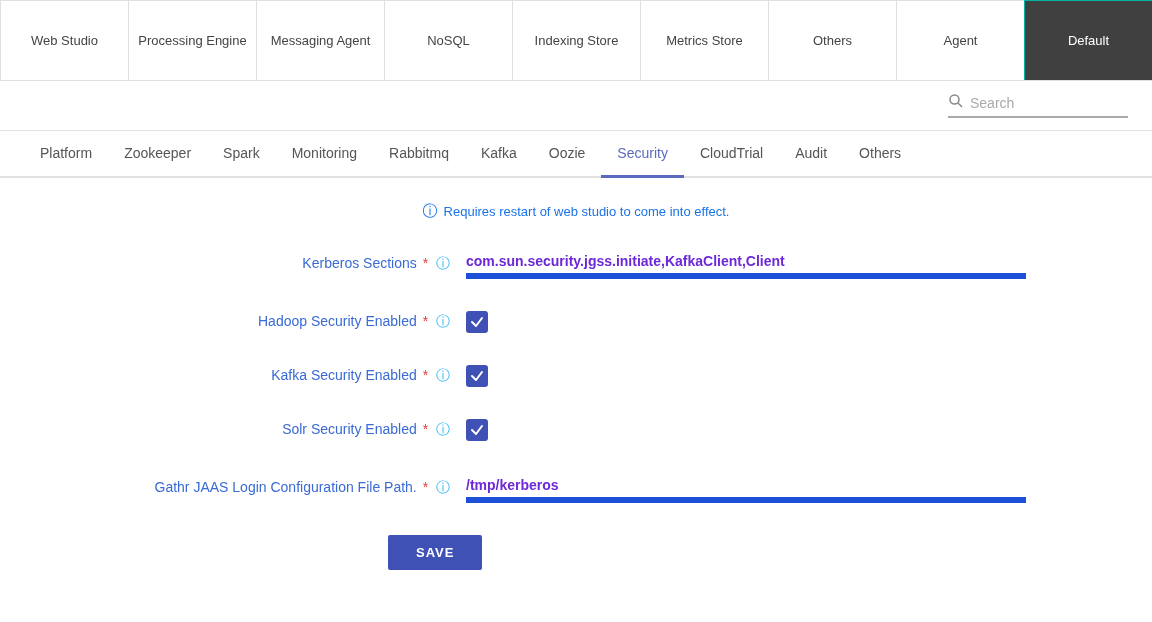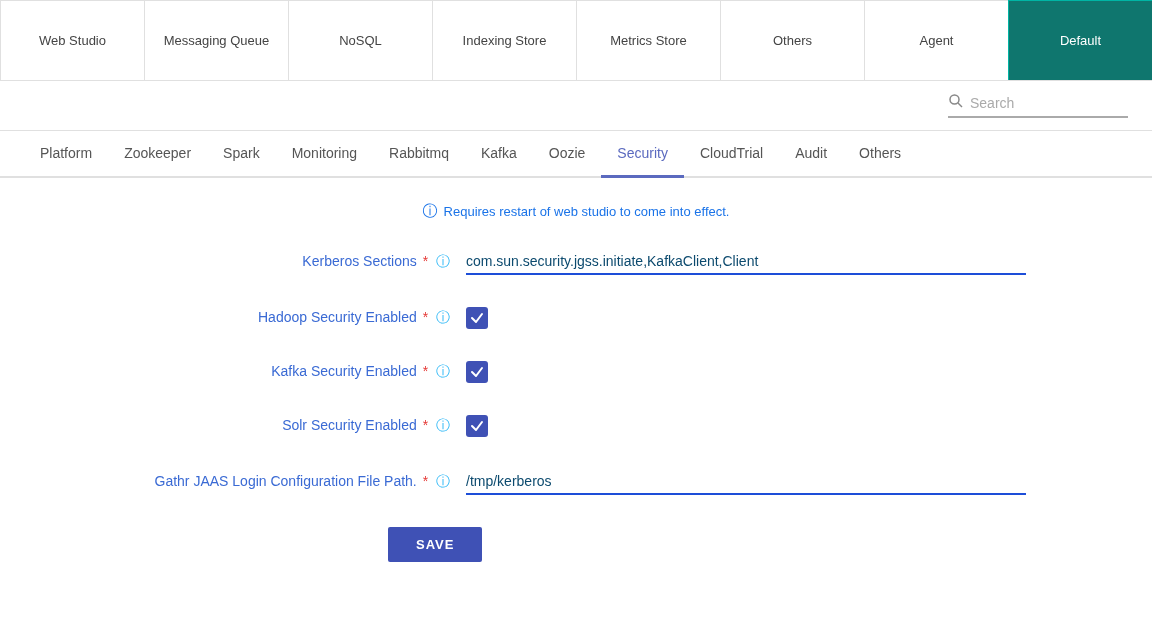--- a/index.html
+++ b/index.html
@@ -21,21 +21,21 @@
       border-bottom: none;
       cursor: pointer;
       font-size: 13px;
       color: #444;
       text-align: center;
       background: #fff;
       min-height: 80px;
       margin-right: -1px;
     }
     .top-tab.active {
-      background: #0f766e;
+      background: #404040;
       color: #fff;
       border-color: #00b5a5;
       text-align: right;
     }
 
     
     .search-bar {
       display: flex;
       justify-content: flex-end;
       align-items: center;
@@ -133,26 +133,27 @@
       font-size: 14px;
       margin-left: 4px;
       cursor: pointer;
     }
     .form-control-wrap {
       flex: 1;
     }
     .form-input {
       width: 100%;
       border: none;
-      border-bottom: 2px solid #1d4ed8;
+      border-bottom: 6px solid #1d4ed8;
       outline: none;
       font-size: 14px;
       padding: 4px 0;
-      color: #0c4a6e;
+      color: #6d28d9;
       background: transparent;
+      font-weight: bold;
     }
 
     
     .checkbox-custom {
       width: 22px;
       height: 22px;
       background: #3f51b5;
       border-radius: 3px;
       display: flex;
       align-items: center;
@@ -181,21 +182,22 @@
       cursor: pointer;
       letter-spacing: 1px;
       border-radius: 2px;
     }
   </style>
 </head>
 <body>
 
 <div class="top-tabs">
 <div class="top-tab">Web Studio</div>
-    <div class="top-tab">Messaging Queue</div>
+    <div class="top-tab">Processing Engine</div>
+    <div class="top-tab">Messaging Agent</div>
     <div class="top-tab">NoSQL</div>
     <div class="top-tab">Indexing Store</div>
     <div class="top-tab">Metrics Store</div>
     <div class="top-tab">Others</div>
     <div class="top-tab">Agent</div>
     <div class="top-tab active">Default</div>
   </div>
 
 <div class="search-bar">
   <div class="search-wrapper">

